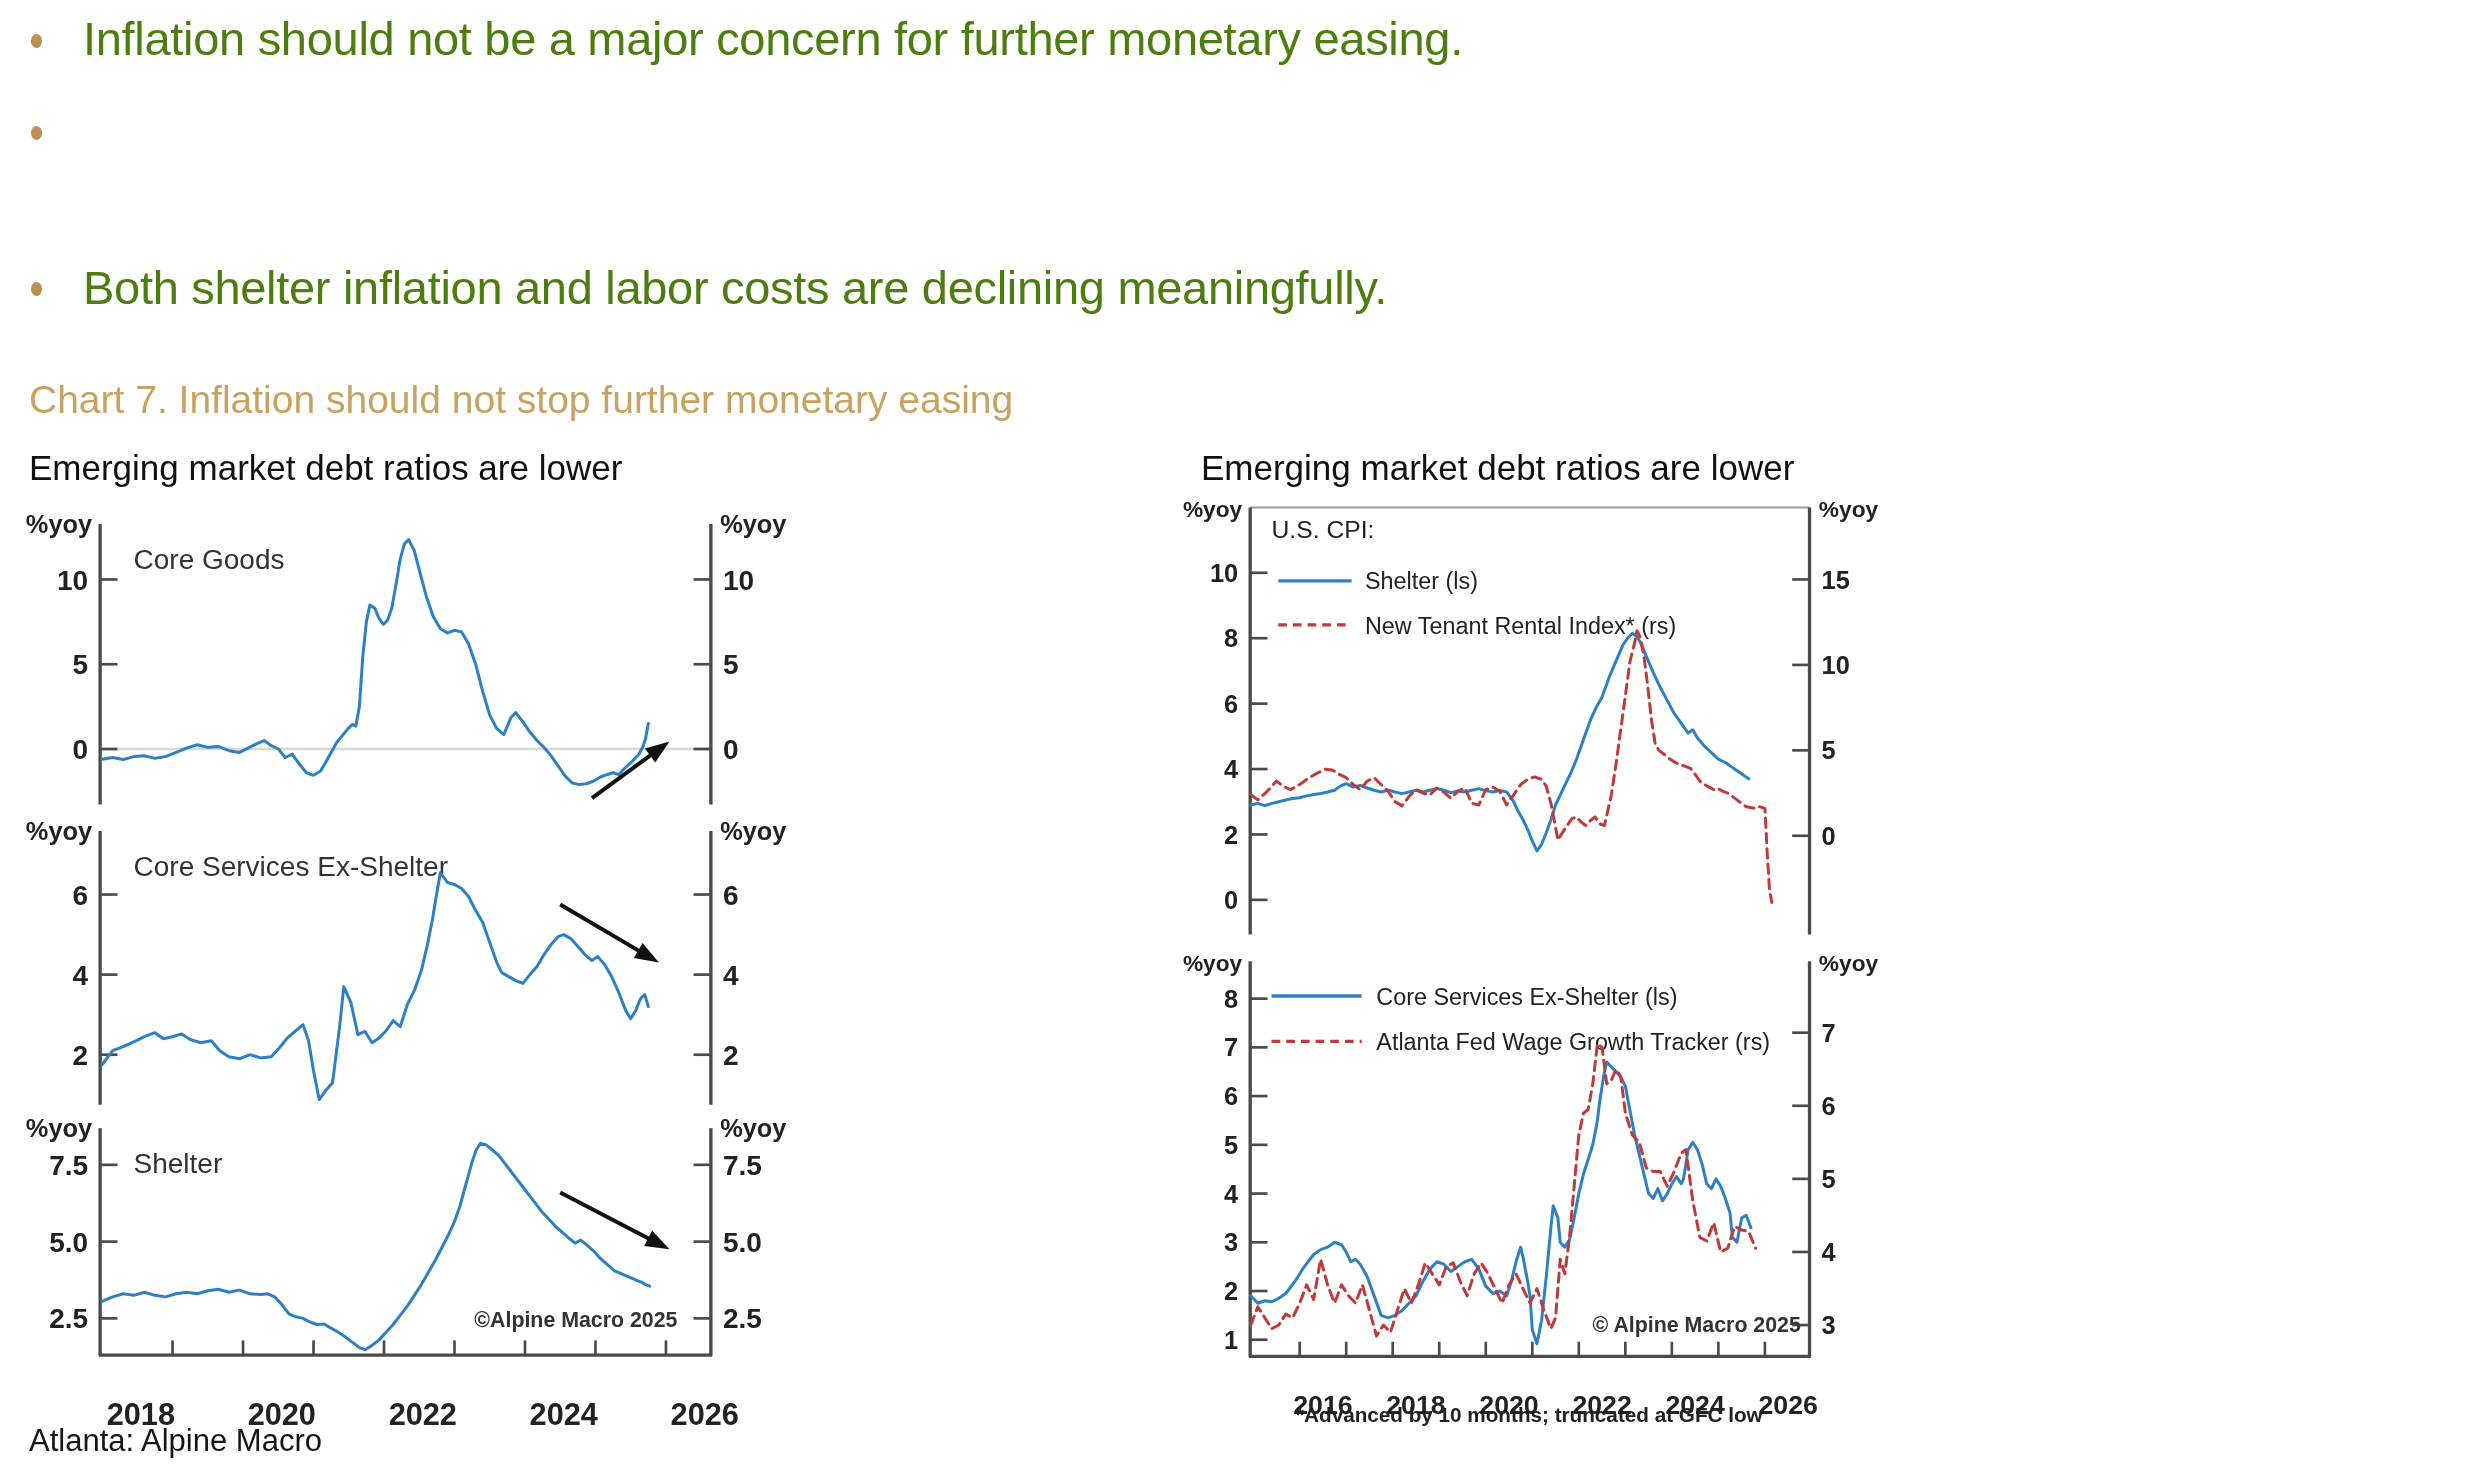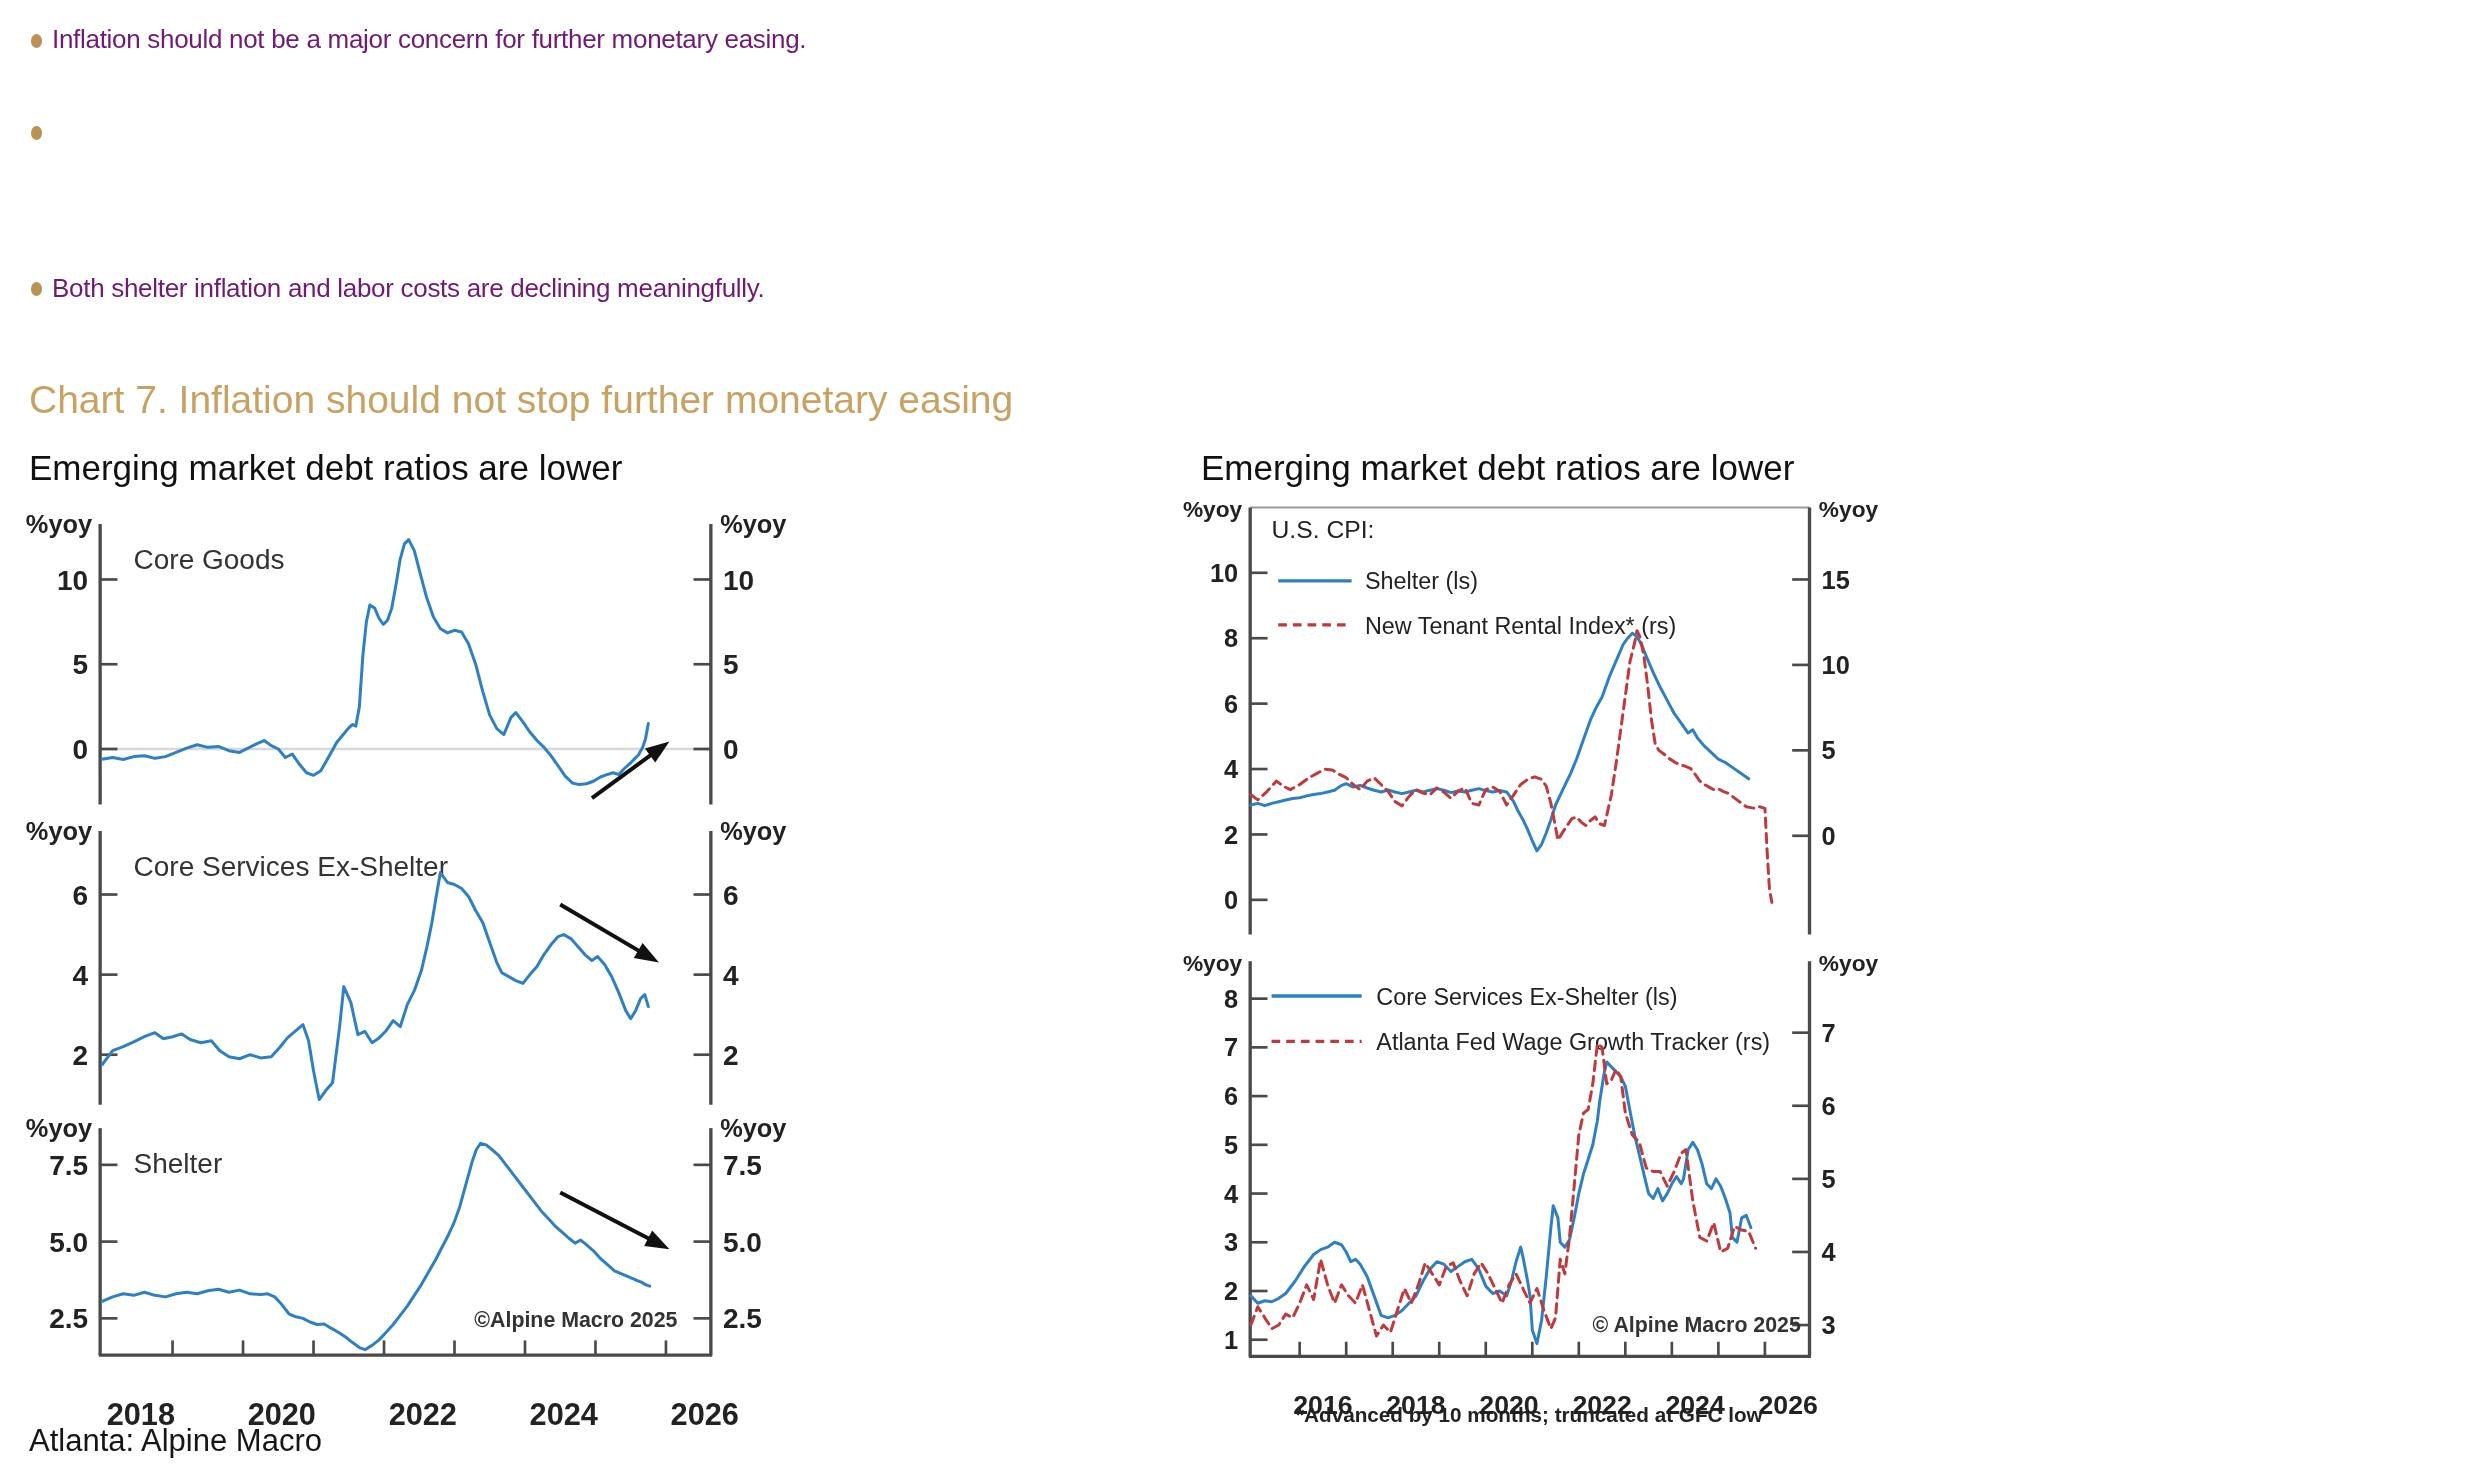--- a/index.html
+++ b/index.html
@@ -1,20 +1,20 @@
 <!DOCTYPE html>
 <html style="font-size:10.7px"><head>
 <meta charset="utf-8">
 <style>
   html,body{margin:0;padding:0;background:#fff;}
   .page{position:relative;width:2475px;height:1478px;background:#ffffff;overflow:hidden;
         font-family:"Liberation Sans",sans-serif;color:#141414;}
   .bullet-dot{position:absolute;width:11.3px;height:14px;border-radius:50%;background:#BB9154;}
-  .bullet-text{position:absolute;left:52px;width:2377px;font-size:26px;line-height:52px;
-               letter-spacing:-0.3px;color:#701a75;}
+  .bullet-text{position:absolute;left:83px;width:2377px;font-size:47px;line-height:52px;
+               letter-spacing:-0.3px;color:#4d7c0f;}
   .bullet-text .line{white-space:normal;}
   .bullet-text .stretch{text-align:justify;text-align-last:justify;}
   .section-title{position:absolute;left:29px;top:378px;font-size:39px;color:#C8A263;letter-spacing:0;}
   .fig-subtitle{position:absolute;top:448px;font-size:35px;color:#111;}
   .footnote{position:absolute;left:1252px;top:1403px;font-size:20.7px;font-weight:700;color:#222;margin-left:44px;}
   .source{position:absolute;left:29px;top:1423px;font-size:31px;color:#161616;}
   svg text{font-family:"Liberation Sans",sans-serif;}
 </style>
 </head>
 <body>

